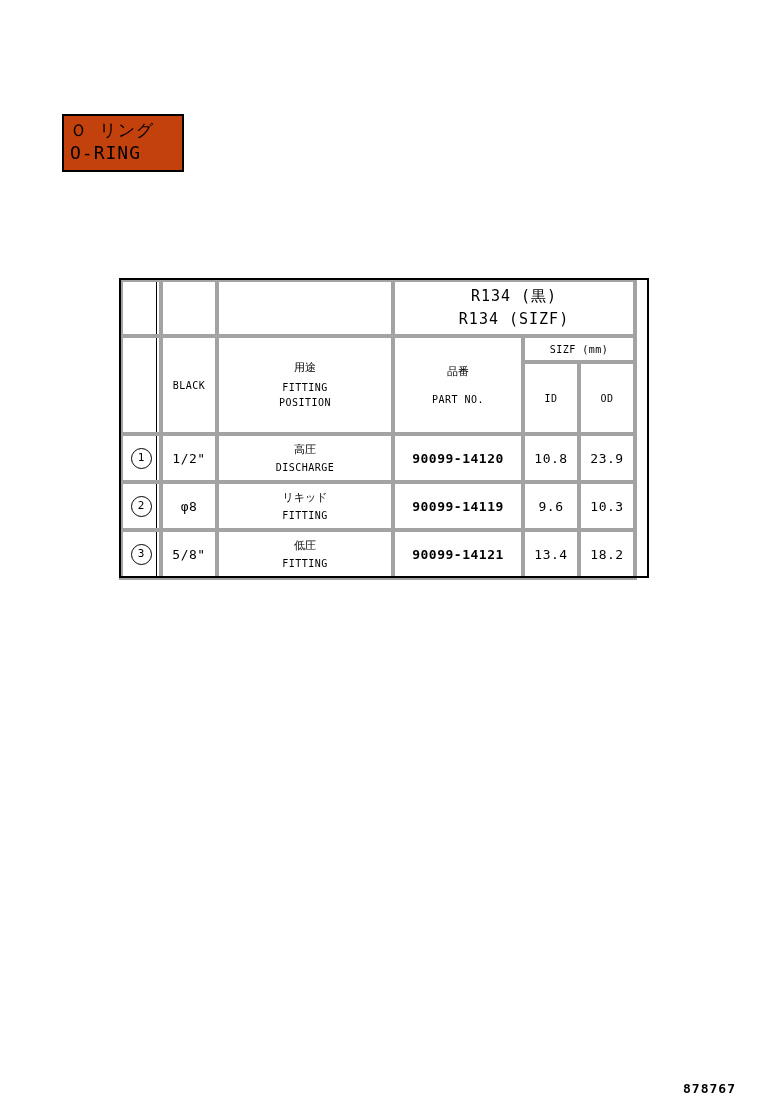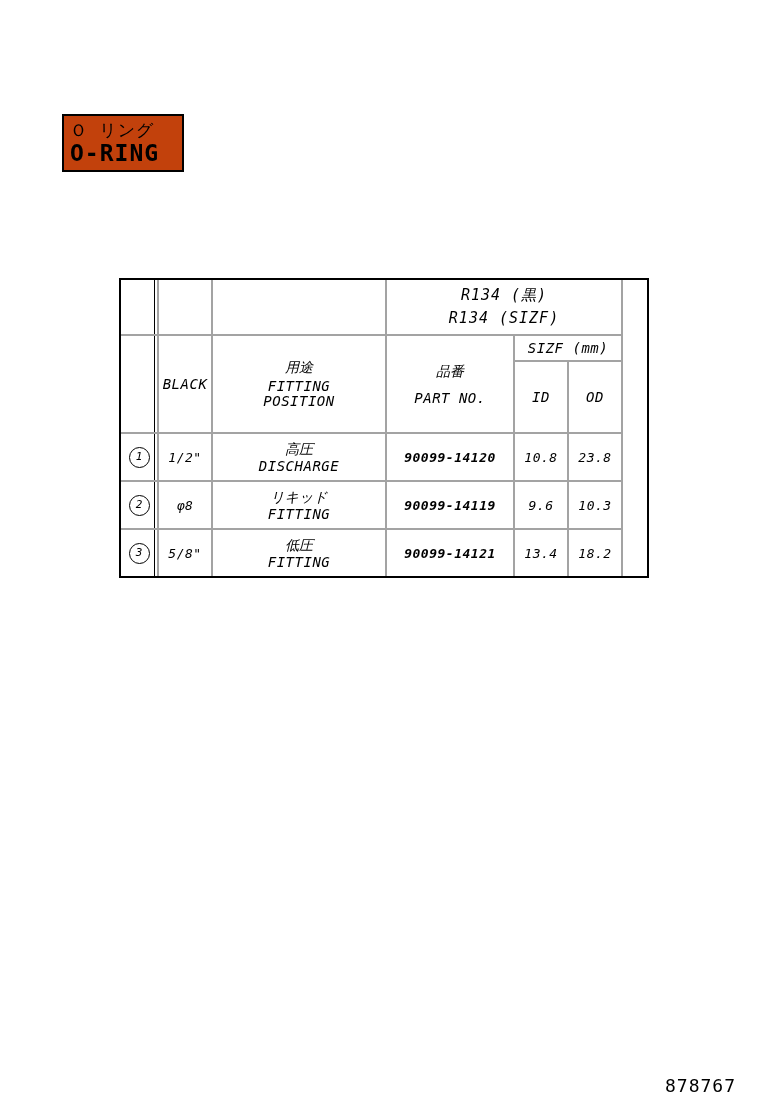--- a/index.html
+++ b/index.html
@@ -27,44 +27,42 @@
     box-sizing: border-box;
     padding: 3px 6px 5px 6px;
   }
   #title-box .jp {
     font-size: 17px;
     letter-spacing: 1px;
     line-height: 22px;
     white-space: nowrap;
   }
   #title-box .en {
-    font-size: 23px;
+    font-size: 18px;
     letter-spacing: 1px;
     line-height: 24px;
     white-space: nowrap;
-    font-weight: bold;
   }
 
   
   #spec-table {
     position: absolute;
     left: 119px;
     top: 278px;
     border-collapse: collapse;
     background: #fff;
   }
   #spec-table td {
-    border: 2px solid #a3a3a3;
+    border: 4px solid #a3a3a3;
     padding: 0;
     text-align: center;
     vertical-align: middle;
     font-size: 13px;
     line-height: 15px;
     white-space: nowrap;
-    font-style: italic;
   }
   
   #spec-table {
     outline: none;
   }
   #outer-frame {
     position: absolute;
     left: 119px;
     top: 278px;
     width: 530px;
@@ -80,25 +78,25 @@
   .c-part  { width: 126px; }
   .c-id    { width: 52px; }
   .c-od    { width: 52px; }
 
   .r-head1 { height: 56px; }
   .r-head2 { height: 26px; }
   .r-head3 { height: 72px; }
   .r-data  { height: 48px; }
 
   .jp-small {
-    font-size: 14px;
+    font-size: 11px;
     line-height: 16px;
   }
   .en-small {
-    font-size: 14px;
+    font-size: 10px;
     line-height: 15px;
     letter-spacing: 0.5px;
   }
   .hdr-big {
     font-size: 15px;
     letter-spacing: 1px;
     line-height: 23px;
   }
   .partno {
     font-size: 15px;
@@ -135,22 +133,23 @@
     width: 1px;
     height: 100%;
     background: #000;
   }
 
   
   #footer-code {
     position: absolute;
     right: 24px;
     bottom: 16px;
-    font-size: 18px;
-    letter-spacing: 1px;
+    font-size: 13px;
+    letter-spacing: 1px;
+    font-weight: bold;
   }
 </style>
 </head>
 <body>
 
 <div id="title-box">
   <div class="jp">Ｏ リング</div>
   <div class="en">O-RING</div>
 </div>
 
@@ -198,21 +197,21 @@
     <td class="c-num">
       <span class="circnum">1</span>
     </td>
     <td class="c-size sizeval">1/2"</td>
     <td class="c-fit two-line">
       <div class="jp-small">高圧</div>
       <div class="en-small">DISCHARGE</div>
     </td>
     <td class="c-part partno">90099-14120</td>
     <td class="c-id numval">10.8</td>
-    <td class="c-od numval">23.8</td>
+    <td class="c-od numval">23.9</td>
   </tr>
 
   <tr class="r-data">
     <td class="c-num">
       <span class="circnum">2</span>
     </td>
     <td class="c-size sizeval">φ8</td>
     <td class="c-fit two-line">
       <div class="jp-small">リキッド</div>
       <div class="en-small">FITTING</div>

